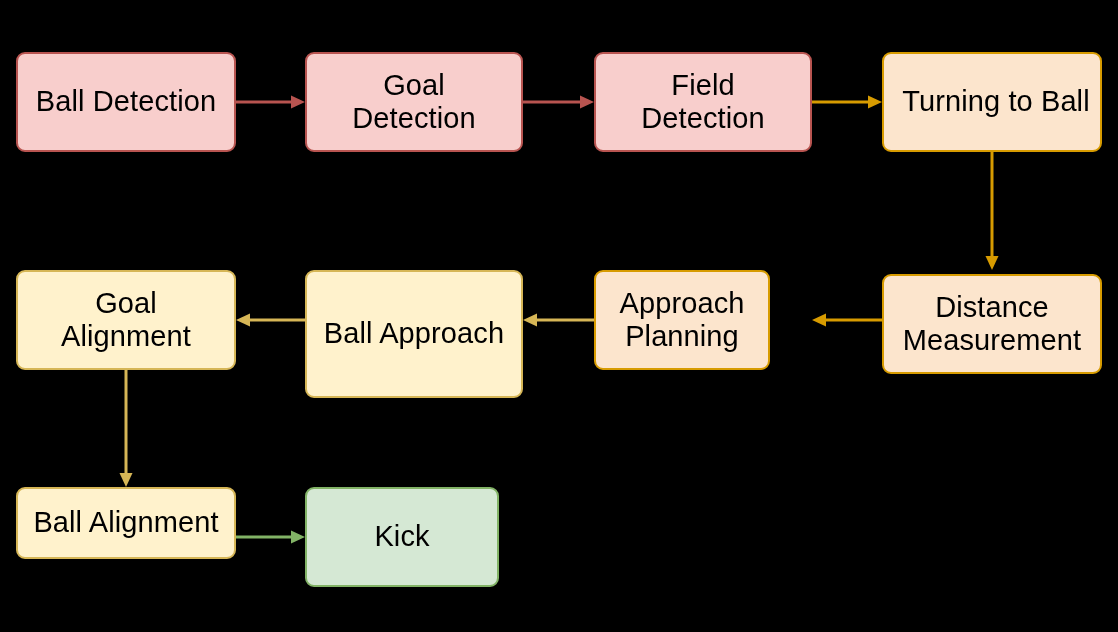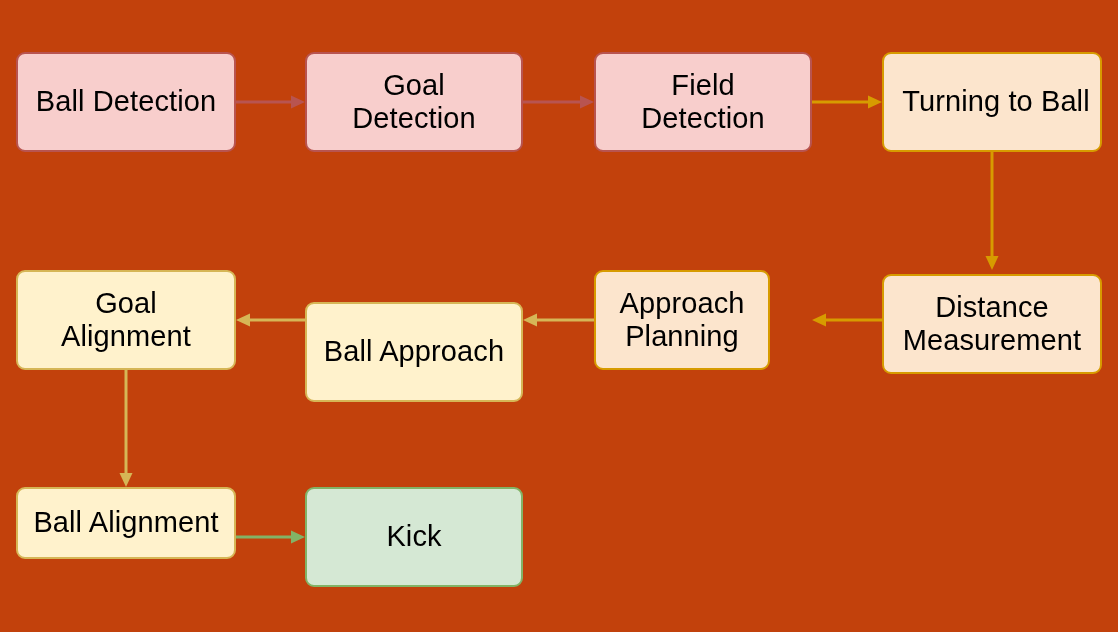--- a/index.html
+++ b/index.html
@@ -10,21 +10,21 @@
   body {
     width: 1118px;
     height: 632px;
     font-family: "Liberation Sans", sans-serif;
     overflow: hidden;
   }
   #canvas {
     position: relative;
     width: 1118px;
     height: 632px;
-    background: #c2410c;
+    background: #000000;
   }
   .node {
     position: absolute;
     box-sizing: border-box;
     border-radius: 9px;
     border-width: 2px;
     border-style: solid;
     display: flex;
     align-items: center;
     justify-content: center;
@@ -95,21 +95,21 @@
     </svg>
   <div id="node-layer">
       <div class="node pink" style="left: 16px; top: 52px; width: 220px; height: 100px;"><span>Ball Detection</span></div>
       <div class="node pink" style="left: 305px; top: 52px; width: 218px; height: 100px;"><span>Goal
 Detection</span></div>
       <div class="node pink" style="left: 594px; top: 52px; width: 218px; height: 100px;"><span>Field
 Detection</span></div>
       <div class="node orange" style="left: 882px; top: 52px; width: 220px; height: 100px; padding-left: 8px;"><span>Turning to Ball</span></div>
       <div class="node yellow" style="left: 16px; top: 270px; width: 220px; height: 100px;"><span>Goal
 Alignment</span></div>
-      <div class="node yellow" style="left: 305px; top: 270px; width: 218px; height: 100px; margin-top: 32px;"><span>Ball Approach</span></div>
+      <div class="node yellow" style="left: 305px; top: 270px; width: 218px; height: 128px;"><span>Ball Approach</span></div>
       <div class="node orange" style="left: 594px; top: 270px; width: 176px; height: 100px;"><span>Approach
 Planning</span></div>
       <div class="node orange" style="left: 882px; top: 274px; width: 220px; height: 100px;"><span>Distance
 Measurement</span></div>
       <div class="node yellow" style="left: 16px; top: 487px; width: 220px; height: 72px;"><span>Ball Alignment</span></div>
-      <div class="node green" style="left: 305px; top: 487px; width: 218px; height: 100px;"><span>Kick</span></div>
+      <div class="node green" style="left: 305px; top: 487px; width: 194px; height: 100px;"><span>Kick</span></div>
     </div>
 </div>
 
 </body></html>

